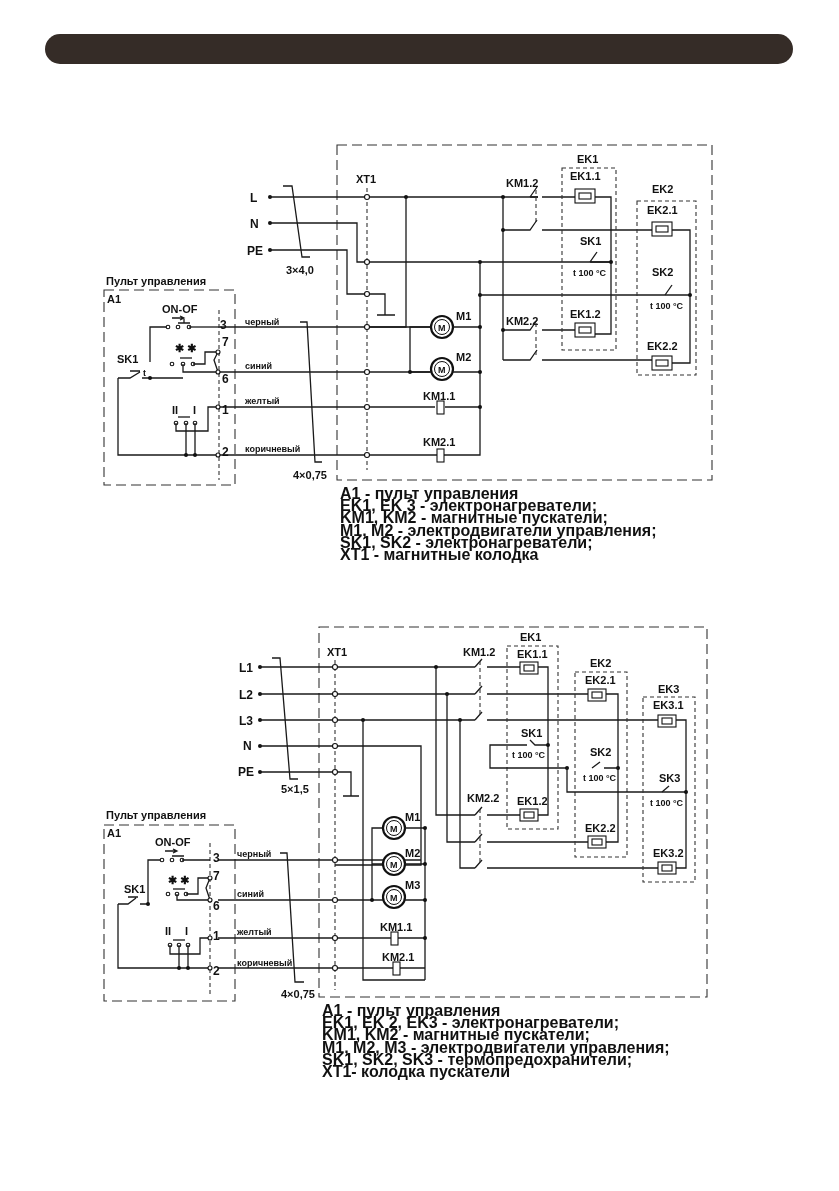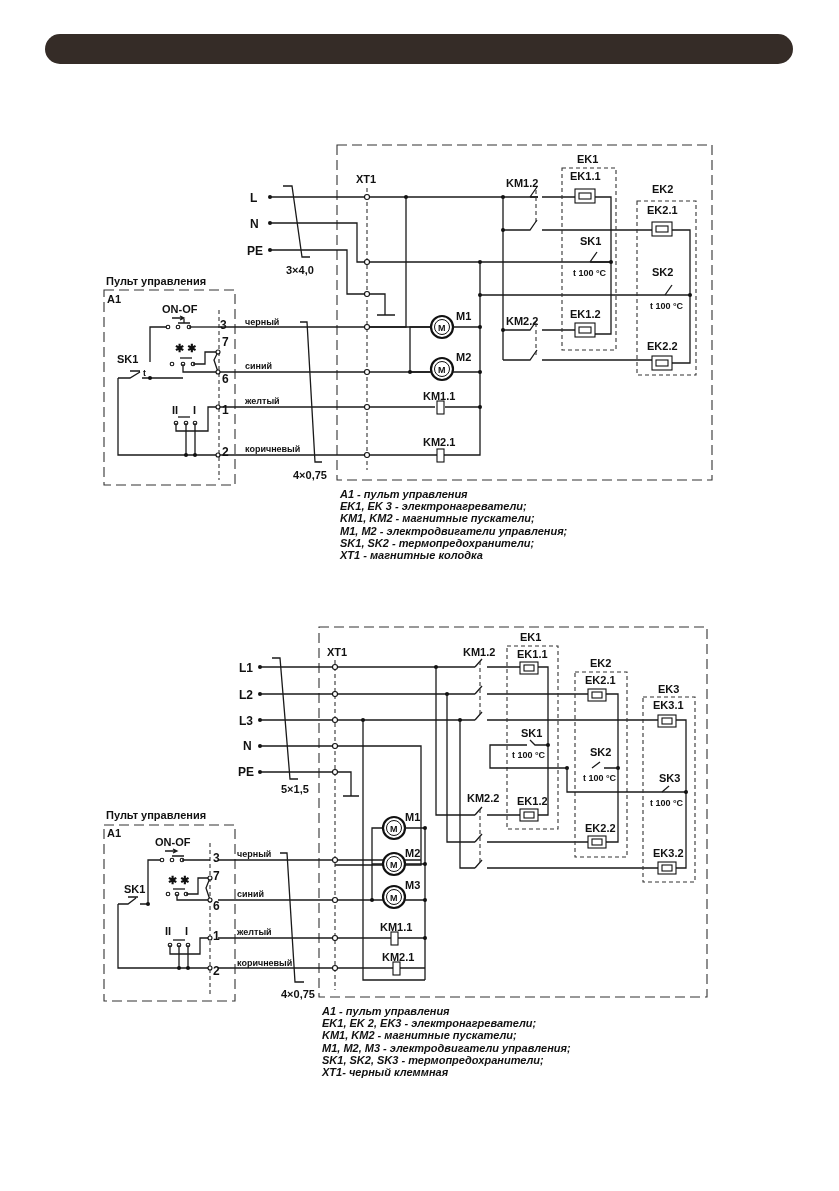--- a/index.html
+++ b/index.html
@@ -10,21 +10,21 @@
   svg { position:absolute; left:0; }
   .w  { stroke:#1a1a1a; stroke-width:1.3; fill:none; }
   .dash { stroke:#333; stroke-width:1.1; fill:none; stroke-dasharray:10 5; }
   .sdash { stroke:#333; stroke-width:1.1; fill:none; stroke-dasharray:4 3; }
   .dot { fill:#111; }
   .term { fill:#fff; stroke:#111; stroke-width:1.1; }
   .lbl { font-family:"Liberation Sans", sans-serif; font-weight:bold; fill:#111; font-size:11px; }
   .lbl-s { font-family:"Liberation Sans", sans-serif; font-weight:bold; fill:#111; font-size:9px; }
   .lbl-m { font-family:"Liberation Sans", sans-serif; font-weight:bold; fill:#111; font-size:12px; }
   .legend { position:absolute; font-family:"Liberation Sans", sans-serif; font-weight:bold;
-            font-size:11px; line-height:12.2px; color:#111;font-style:italic; }
+            font-size:16px; line-height:12.2px; color:#111; }
 </style>
 </head>
 <body>
 
 <div class="header-bar" style="background: rgb(53, 44, 39);"></div>
 
 <svg width="839" height="500" style="top:130px" viewBox="0 130 839 500">
 
   <rect class="dash" x="337" y="145" width="375" height="335"></rect>
 
@@ -194,21 +194,21 @@
   <text class="lbl-s" x="245" y="452">коричневый</text>
   <path class="w" d="M300 322 H307 L315 462 H322"></path>
   <text class="lbl" x="293" y="479">4×0,75</text>
 </svg>
 
 <div class="legend" style="left:340px; top:488px;">
   <div>A1 - пульт управления</div>
   <div>EK1, EK 3 - электронагреватели;</div>
   <div>KM1, KM2 - магнитные пускатели;</div>
   <div>M1, M2 - электродвигатели управления;</div>
-  <div>SK1, SK2 - термопредохранители;</div>
+  <div>SK1, SK2 - электронагреватели;</div>
   <div>XT1 - магнитные колодка</div>
 </div>
 
 <svg width="839" height="400" style="top:620px" viewBox="0 620 839 400">
   <rect class="dash" x="319" y="627" width="388" height="370"></rect>
   <rect class="dash" x="104" y="825" width="131" height="176"></rect>
   <text class="lbl" x="106" y="819">Пульт управления</text>
   <text class="lbl" x="107" y="837">A1</text>
 
   <text class="lbl-m" x="239" y="672">L1</text>
@@ -395,14 +395,14 @@
   <path class="w" d="M280 853 H287 L295 982 H304"></path>
   <text class="lbl" x="281" y="998">4×0,75</text>
 </svg>
 
 <div class="legend" style="left:322px; top:1005px;">
   <div>A1 - пульт управления</div>
   <div>EK1, EK 2, EK3 - электронагреватели;</div>
   <div>KM1, KM2 - магнитные пускатели;</div>
   <div>M1, M2, M3 - электродвигатели управления;</div>
   <div>SK1, SK2, SK3 - термопредохранители;</div>
-  <div>XT1- черный клеммная</div>
+  <div>XT1- колодка пускатели</div>
 </div>
 
 </body></html>

